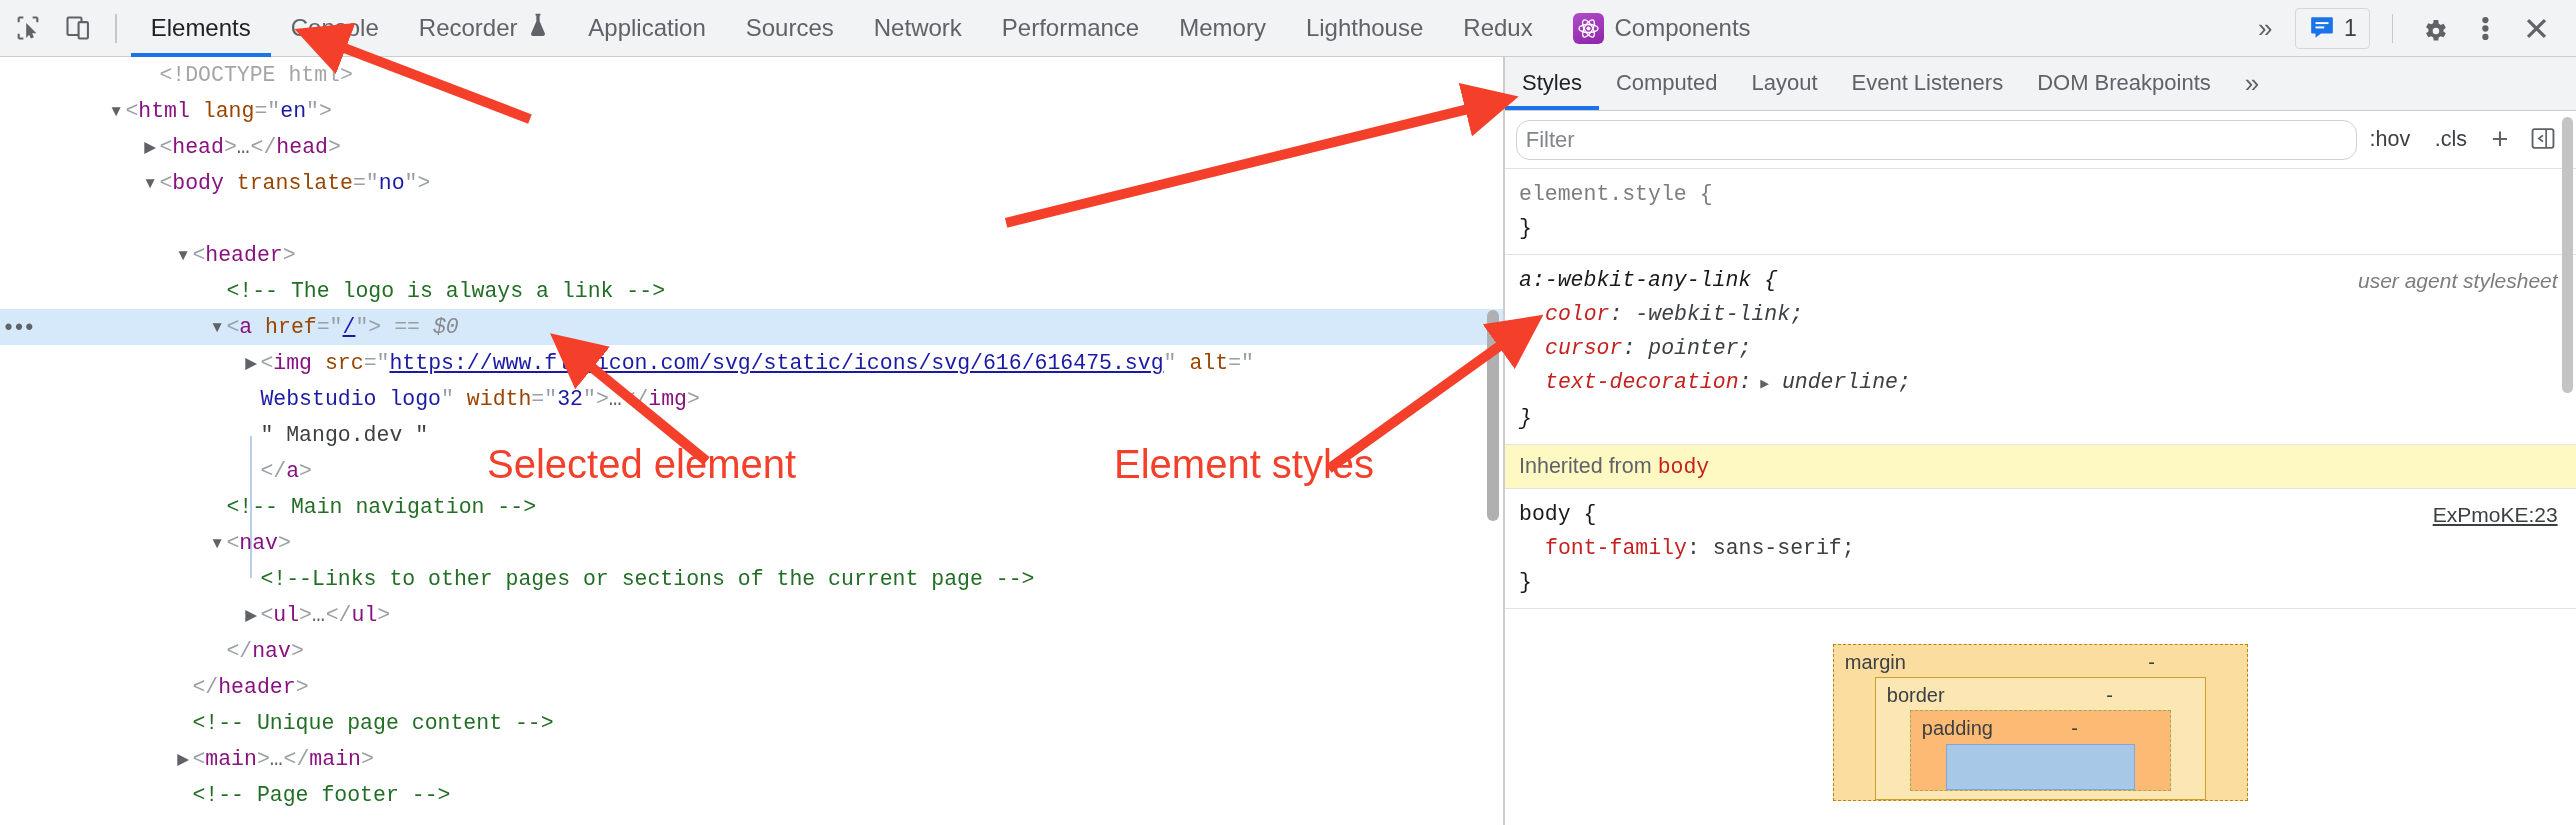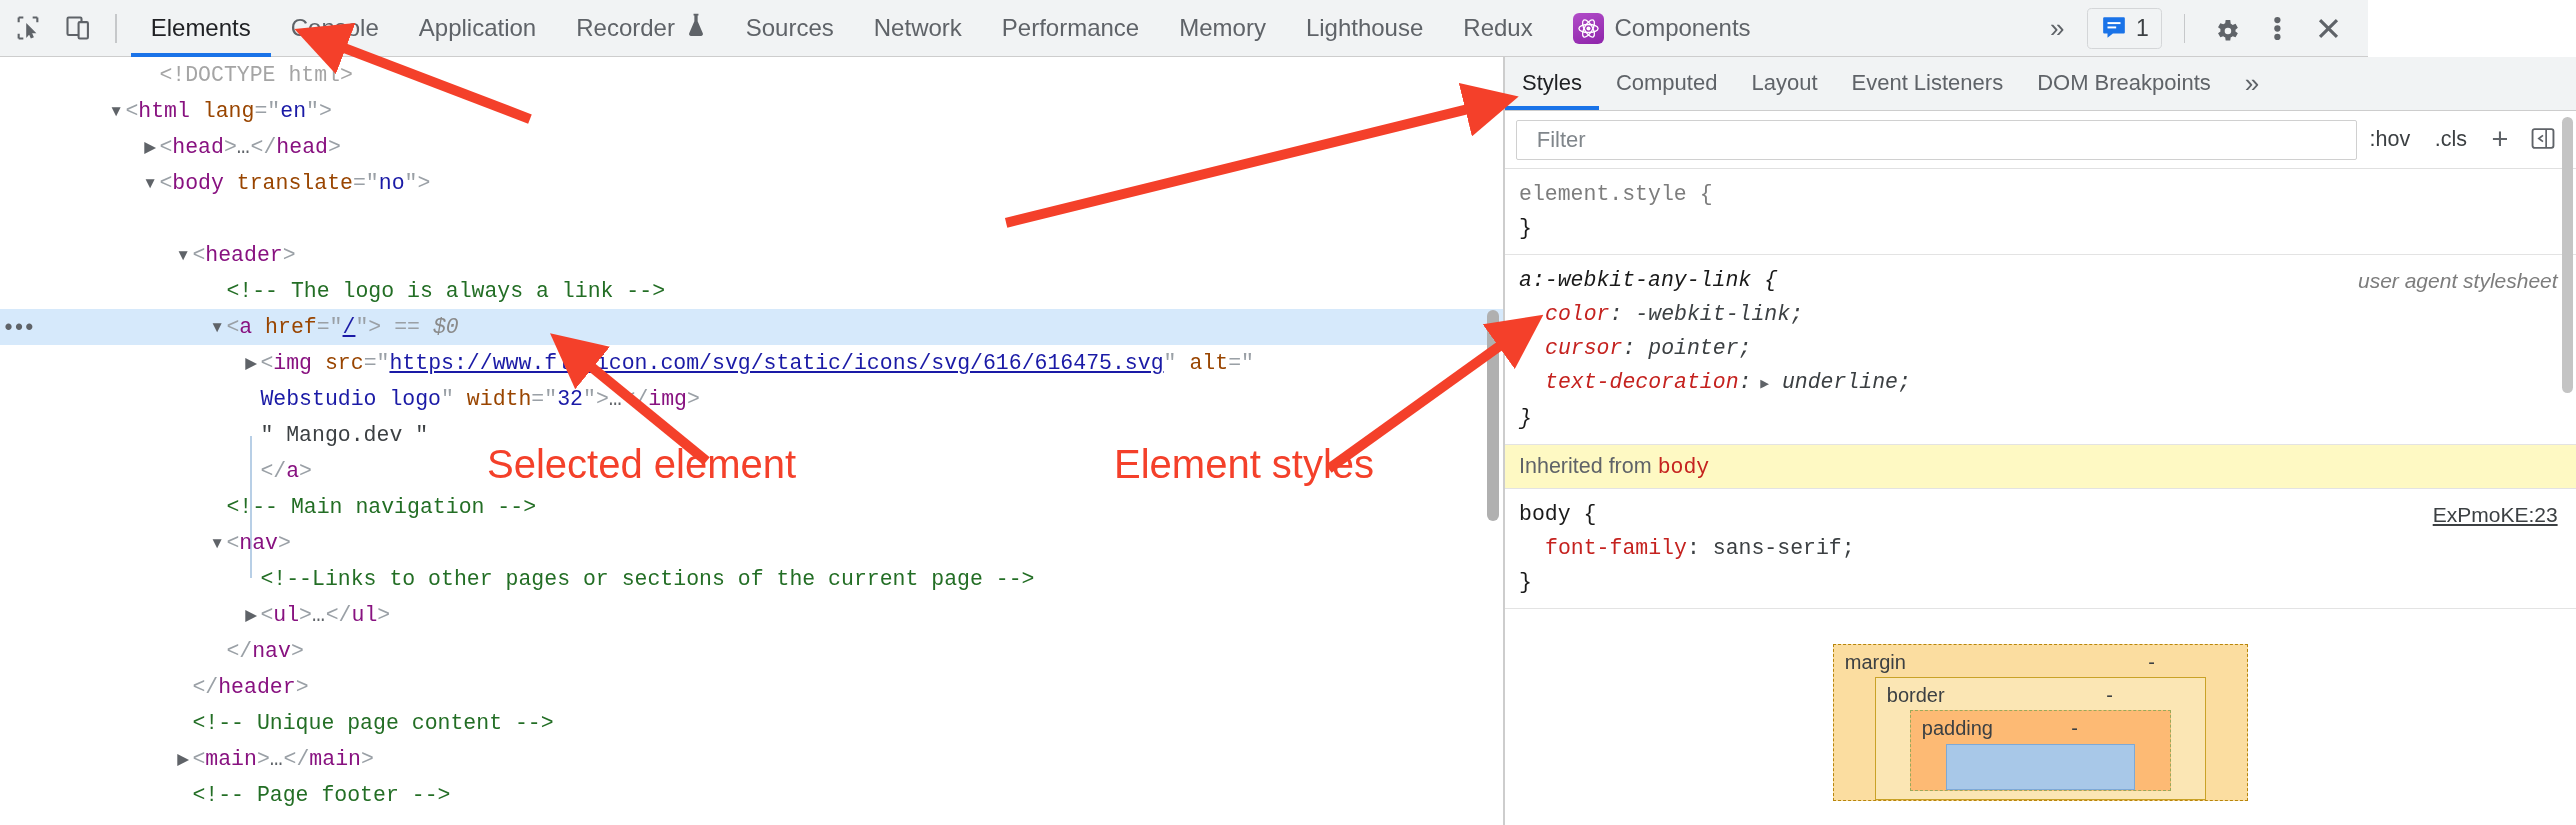--- a/index.html
+++ b/index.html
@@ -7,21 +7,21 @@
   body {
     width: 2576px; height: 826px;
     font-family: "Liberation Sans", sans-serif;
     background: #ffffff;
     overflow: hidden;
     position: relative;
   }
 
   
   #toolbar {
-    position: absolute; left:0; top:0; width:2368px; height:57px;
+    position: absolute; left:0; top:0; width:2576px; height:57px;
     background:#f1f3f4;
     border-bottom:0.8px solid #cdcdcd;
     display:flex; align-items:center;
   }
   .tb-icon-btn {
     width:46px; height:46px; margin-left:4.6px;
     display:flex; align-items:center; justify-content:center;
     border-radius:3.1px; flex:none;
   }
   .tb-div {
@@ -117,22 +117,22 @@
   }
   .st-tab.active { color:#202124; }
   .st-tab.active::after {
     content:""; position:absolute; left:0; right:0; bottom:0; height:3.8px; background:#1a73e8;
   }
   .st-filterbar {
     height:58px; display:flex; align-items:center; gap:0;
     border-bottom:0.8px solid #e0e0e0; background:#fff; padding:0 10.8px;
   }
   .st-filter-input {
-    flex:1 1 auto; height:40px; border:0.8px solid #d0d0d0; border-radius:2px;
-    font-size:22px; padding:0 20px; color:#3c4043; outline:none;
+    flex:1 1 auto; height:40px; border:0.8px solid #d0d0d0; border-radius:14px;
+    font-size:22px; padding:0 9px; color:#3c4043; outline:none;
     font-family:"Liberation Sans", sans-serif; background:#fff;
   }
   .st-filter-input::placeholder { color:#80868b; }
   .st-pill {
     font-size:21.5px; color:#3c4043; padding:0 12.3px; white-space:nowrap; flex:none;
   }
   .st-plus { font-size:29px; color:#5f6368; padding:0 12.3px; flex:none; }
   .st-panelico { padding:0 9.2px; flex:none; }
 
   .css-block {
@@ -211,29 +211,29 @@
 
   <div class="tb-div"></div>
 
   <div class="tb-tab active">
     <span>Elements</span>
   </div>
   <div class="tb-tab">
     <span>Console</span>
   </div>
   <div class="tb-tab">
-    <span>Application</span>
-  </div>
-  <div class="tb-tab">
     <span>Recorder</span>
     <span>
       <svg width="20" height="24.6" viewBox="0 0 24 30" fill="#5f6368">
         <path d="M9 1h6v2h-1v7.2l6.3 14.6c.7 1.6-.5 3.2-2.2 3.2H5.9c-1.7 0-2.9-1.6-2.2-3.2L10 10.2V3H9z"></path>
       </svg>
     </span>
+  </div>
+  <div class="tb-tab">
+    <span>Application</span>
   </div>
   <div class="tb-tab">
     <span>Sources</span>
   </div>
   <div class="tb-tab">
     <span>Network</span>
   </div>
   <div class="tb-tab">
     <span>Performance</span>
   </div>

